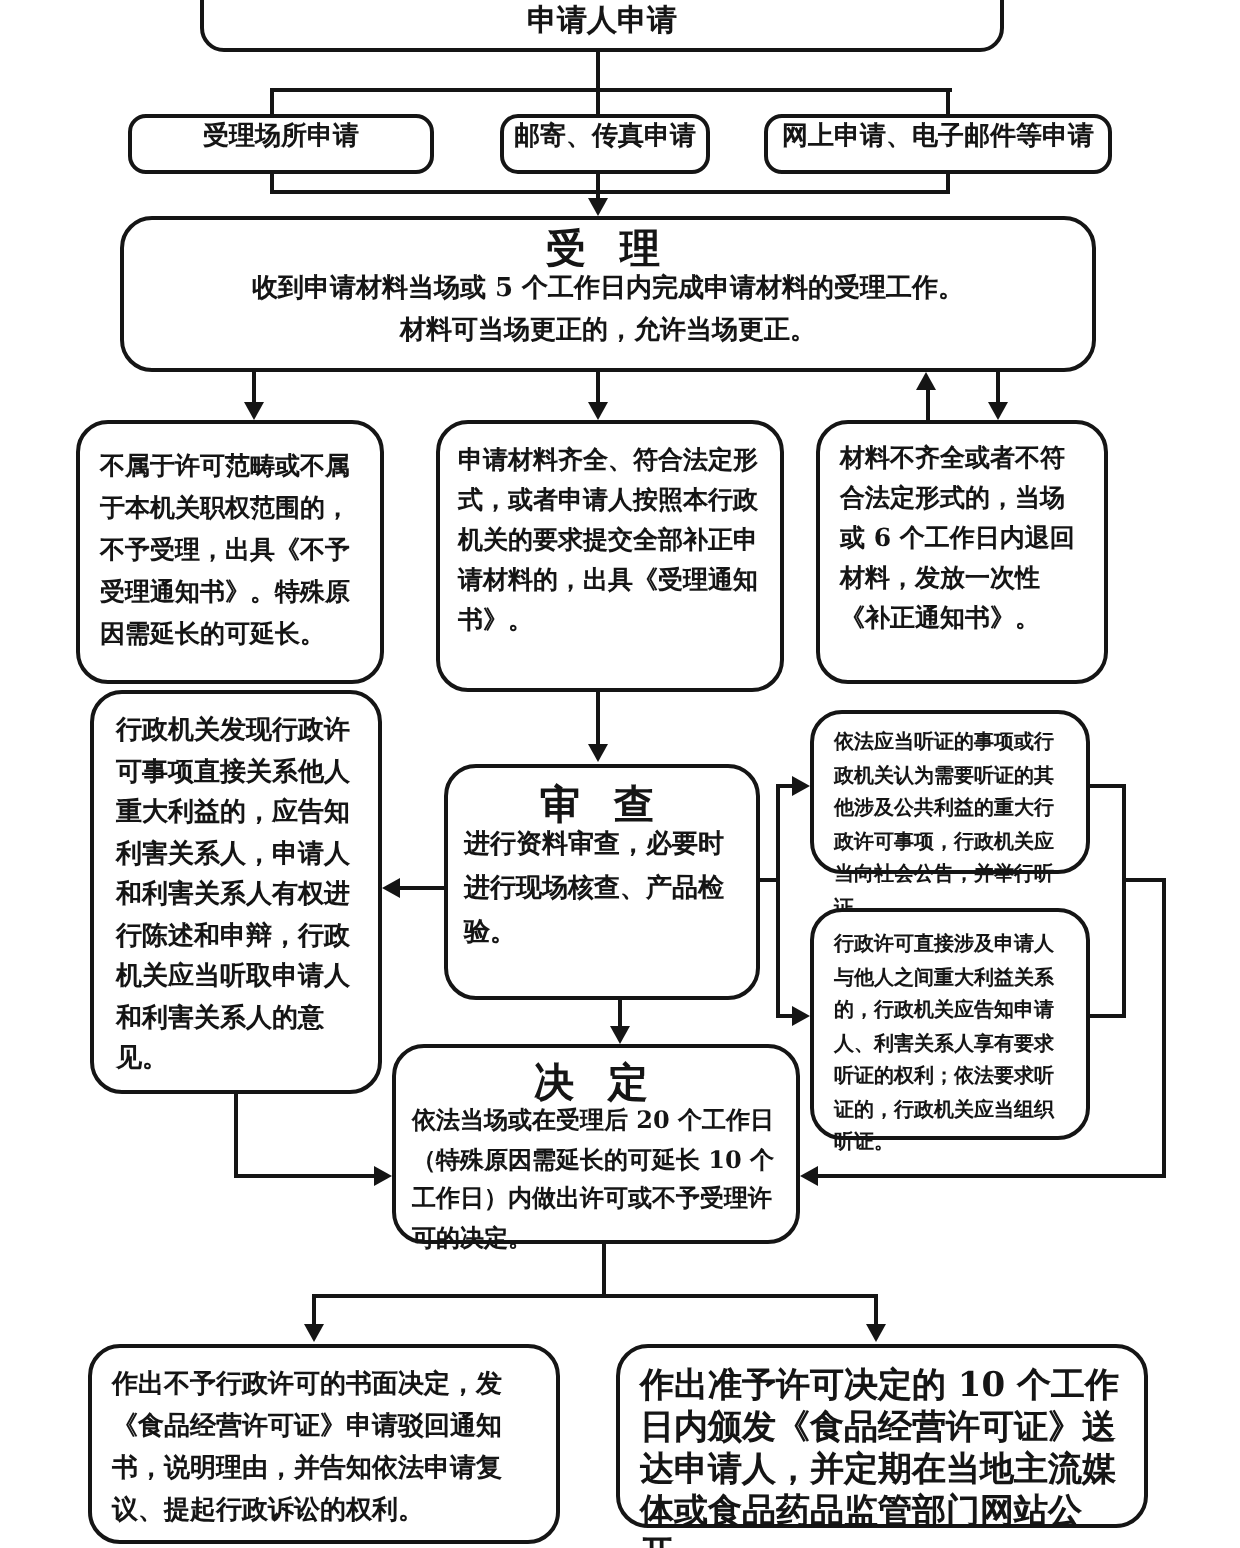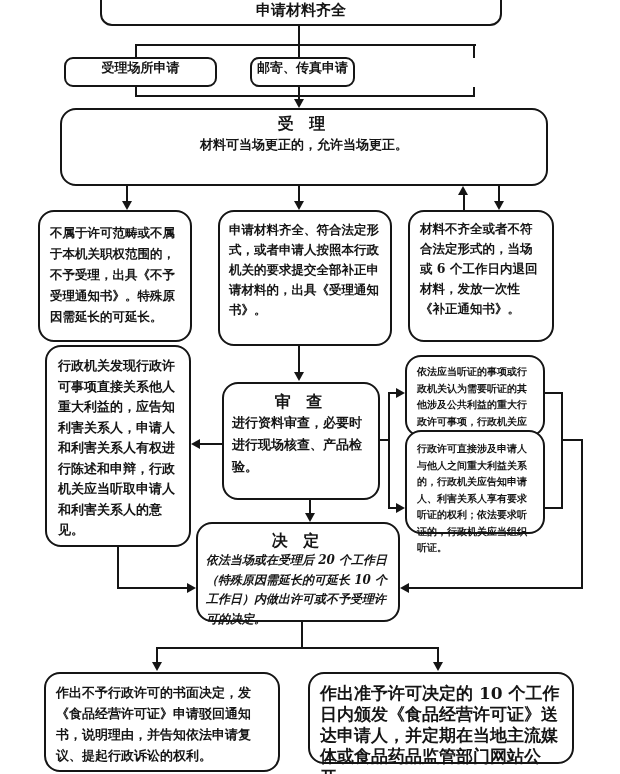--- a/index.html
+++ b/index.html
@@ -7,21 +7,21 @@
     position:relative;width:620px;height:774px;background:#ffffff;
     overflow:hidden;font-family:"DejaVu Serif","Liberation Serif",serif;
     color:#151515;
   }
   .node{
     position:absolute;box-sizing:border-box;background:#fff;
     border:2px solid #151515;border-radius:16px;font-weight:700;
   }
   .node.small-radius{border-radius:9px;}
   .node-title{
-    text-align:center;font-size:16px;letter-spacing:5px;line-height:20px;
+    text-align:center;font-size:20px;letter-spacing:5px;line-height:20px;
     font-weight:700;
   }
   .node-body{font-size:12.5px;line-height:20px;text-align:left;}
   .center-line{text-align:center;font-size:13px;line-height:21px;}
   .hl,.vl{position:absolute;background:#151515;}
   .hl{height:2px;}
   .vl{width:2px;}
   .arr{position:absolute;width:0;height:0;}
   .arr.d{border-left:5px solid transparent;border-right:5px solid transparent;border-top:9px solid #151515;}
   .arr.u{border-left:5px solid transparent;border-right:5px solid transparent;border-bottom:9px solid #151515;}
@@ -40,23 +40,23 @@
   .n-reject .node-body{line-height:21px;}
   .n-complete{left:218px;top:210px;width:174px;height:136px;padding:8px 9px;}
   .n-incomplete{left:408px;top:210px;width:146px;height:132px;padding:7px 10px;}
   .n-stakeholder{left:45px;top:345px;width:146px;height:202px;padding:9px 11px;font-size:13px;}
   .n-stakeholder .node-body{font-size:13px;line-height:20.5px;}
   .n-review{left:222px;top:382px;width:158px;height:118px;padding:8px 8px;}
   .n-review .node-body{line-height:22px;font-size:13px;}
   .n-hearing{font-size:10px;}
   .n-hearing .node-body{font-size:10px;line-height:16.5px;}
   .n-h1{left:405px;top:355px;width:140px;height:82px;padding:7px 10px;}
-  .n-h2{left:405px;top:430px;width:140px;height:104px;padding:9px 10px;}
+  .n-h2{left:405px;top:454px;width:140px;height:116px;padding:9px 10px;}
   .n-decision{left:196px;top:522px;width:204px;height:100px;padding:7px 8px;}
-  .n-decision .node-body{font-size:12px;line-height:19.5px;font-style:italic;}
+  .n-decision .node-body{font-size:12px;line-height:19.5px;}
   .n-deny{left:44px;top:672px;width:236px;height:100px;padding:8px 10px;}
   .n-deny .node-body{font-size:13px;line-height:21px;}
   .n-grant{left:308px;top:672px;width:266px;height:92px;padding:9px 10px;}
   .n-grant .node-body{font-size:17px;line-height:21px;}
 </style>
 </head>
 <body>
 
 <div class="canvas">
 
@@ -110,32 +110,36 @@
   <div class="arr d" style="left:305px;top:513px;"></div>
 
   <div class="vl" style="left:301px;top:622px;height:26px;"></div>
   <div class="hl" style="left:156px;top:647px;width:283px;"></div>
   <div class="vl" style="left:156px;top:647px;height:16px;"></div>
   <div class="arr d" style="left:152px;top:662px;"></div>
   <div class="vl" style="left:437px;top:647px;height:16px;"></div>
   <div class="arr d" style="left:433px;top:662px;"></div>
 
   <div class="node n-apply">
-    <span>申请材料齐全</span>
+    <span>申请人申请</span>
   </div>
 
   <div class="node small-radius n-method n-m1">
     <span>受理场所申请</span>
   </div>
   <div class="node small-radius n-method n-m2">
     <span>邮寄、传真申请</span>
   </div>
+  <div class="node small-radius n-method n-m3">
+    <span>网上申请、电子邮件等申请</span>
+  </div>
 
   <div class="node n-accept">
     <div class="node-title">受 理</div>
+    <div class="center-line">收到申请材料当场或 5 个工作日内完成申请材料的受理工作。</div>
     <div class="center-line">材料可当场更正的，允许当场更正。</div>
   </div>
 
   <div class="node n-reject">
     <div class="node-body">不属于许可范畴或不属于本机关职权范围的，不予受理，出具《不予受理通知书》。特殊原因需延长的可延长。</div>
   </div>
 
   <div class="node n-complete">
     <div class="node-body">申请材料齐全、符合法定形式，或者申请人按照本行政机关的要求提交全部补正申请材料的，出具《受理通知书》。</div>
   </div>

